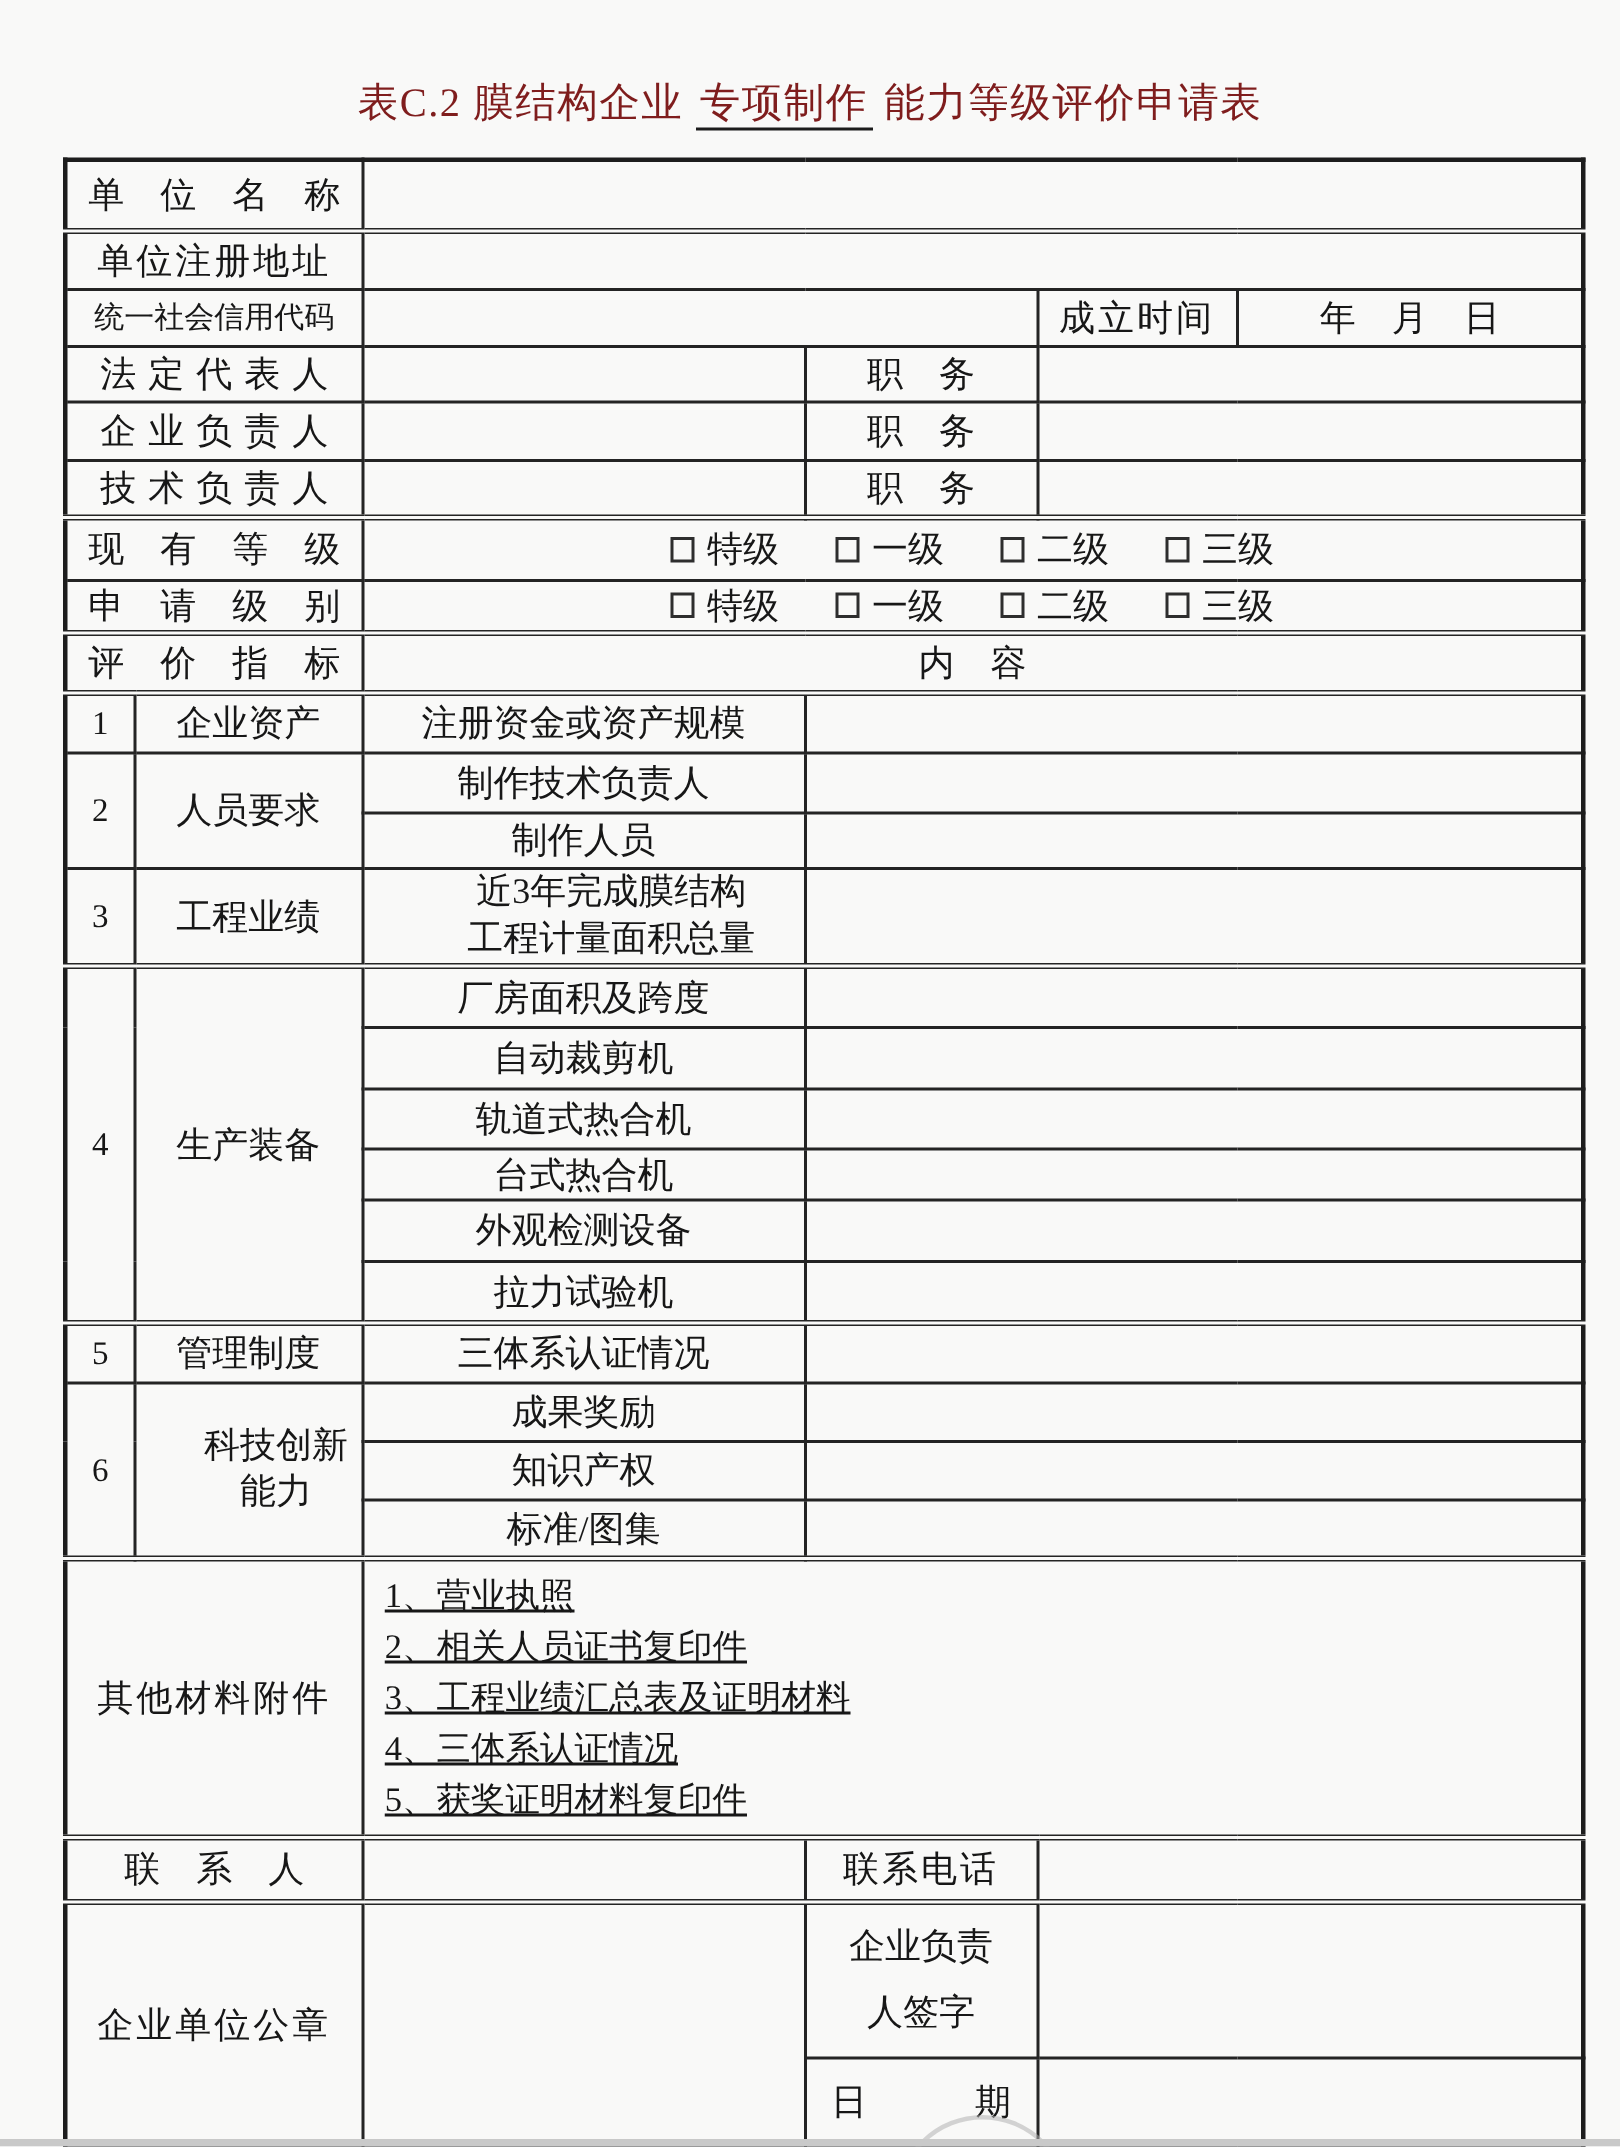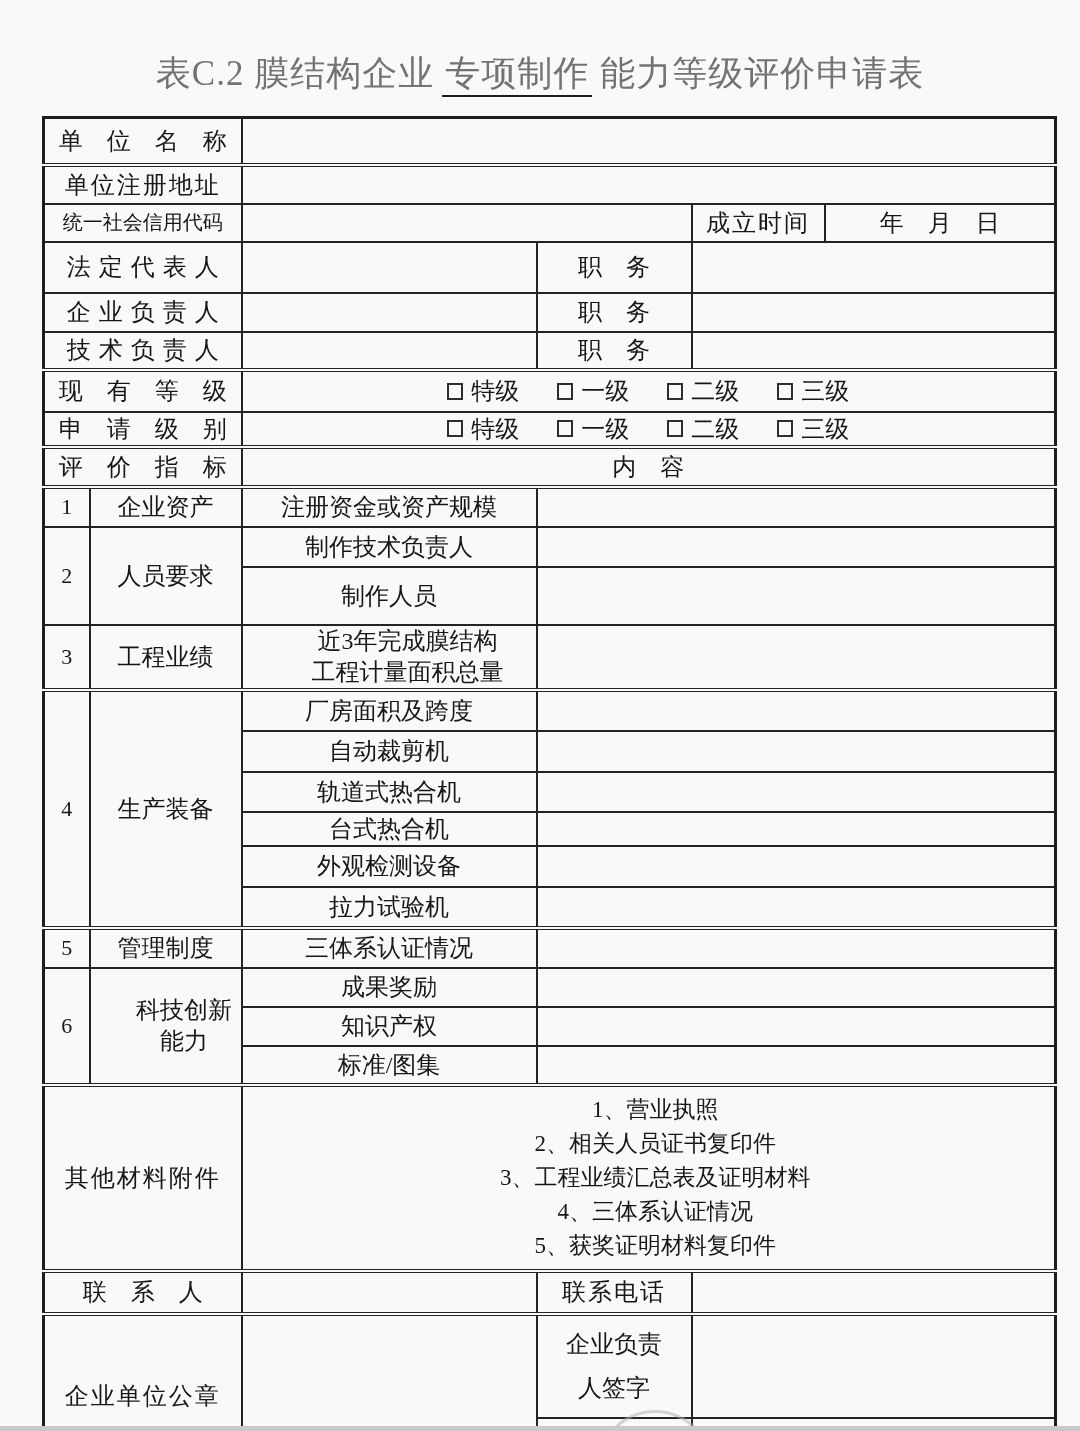--- a/index.html
+++ b/index.html
@@ -9,23 +9,23 @@
     overflow:hidden;
     position:relative;
     font-family:"Liberation Serif","DejaVu Serif",serif;
     color:#171717;
   }
   .header{
     padding-top:50px;
     text-align:center;
   }
   .title{
-    font-size:35px;
+    font-size:27px;
     letter-spacing:1px;
-    color:#737373;
+    color:#7f1d1d;
     white-space:nowrap;
   }
   .title .u{
     border-bottom:2px solid #1c1c1c;
     padding:0 3px 2px 3px;
     margin:0 8px;
   }
   table.form{
     border-collapse:collapse;
     table-layout:fixed;
@@ -57,22 +57,23 @@
   }
   .cbgroup{display:flex;align-items:center;}
   .cb{
     display:inline-block;
     width:12px;height:13px;
     border:2px solid #2e2e2e;
     margin-right:8px;
     background:transparent;
   }
   .attach{
-    text-align:center;
+    text-align:left;
     padding:6px 0 6px 14px;
+    text-decoration:underline;
   }
   .attach div{
     line-height:34px;
     height:34px;
     font-size:23px;
   }
   .bottom-band{
     position:absolute;
     left:0;bottom:0;
     width:1080px;height:5px;
@@ -115,21 +116,21 @@
     <td colspan="4"></td>
   </tr>
 
   <tr style="height:38px">
     <td colspan="2" class="small">统一社会信用代码</td>
     <td colspan="2"></td>
     <td class="ls2">成立时间</td>
     <td>年　月　日</td>
   </tr>
 
-  <tr style="height:51px">
+  <tr style="height:37px">
     <td colspan="2" class="ls8">法定代表人</td>
     <td></td>
     <td>职　务</td>
     <td colspan="2"></td>
   </tr>
 
   <tr style="height:39px">
     <td colspan="2" class="ls8">企业负责人</td>
     <td></td>
     <td>职　务</td>
@@ -202,21 +203,21 @@
     <td>注册资金或资产规模</td>
     <td colspan="3"></td>
   </tr>
 
   <tr style="height:40px">
     <td class="num" rowspan="2">2</td>
     <td rowspan="2">人员要求</td>
     <td>制作技术负责人</td>
     <td colspan="3"></td>
   </tr>
-  <tr style="height:58px">
+  <tr style="height:37px">
     <td>制作人员</td>
     <td colspan="3"></td>
   </tr>
 
   <tr style="height:62px">
     <td class="num">3</td>
     <td>工程业绩</td>
     <td class="preline">近3年完成膜结构
 工程计量面积总量</td>
     <td colspan="3"></td>

